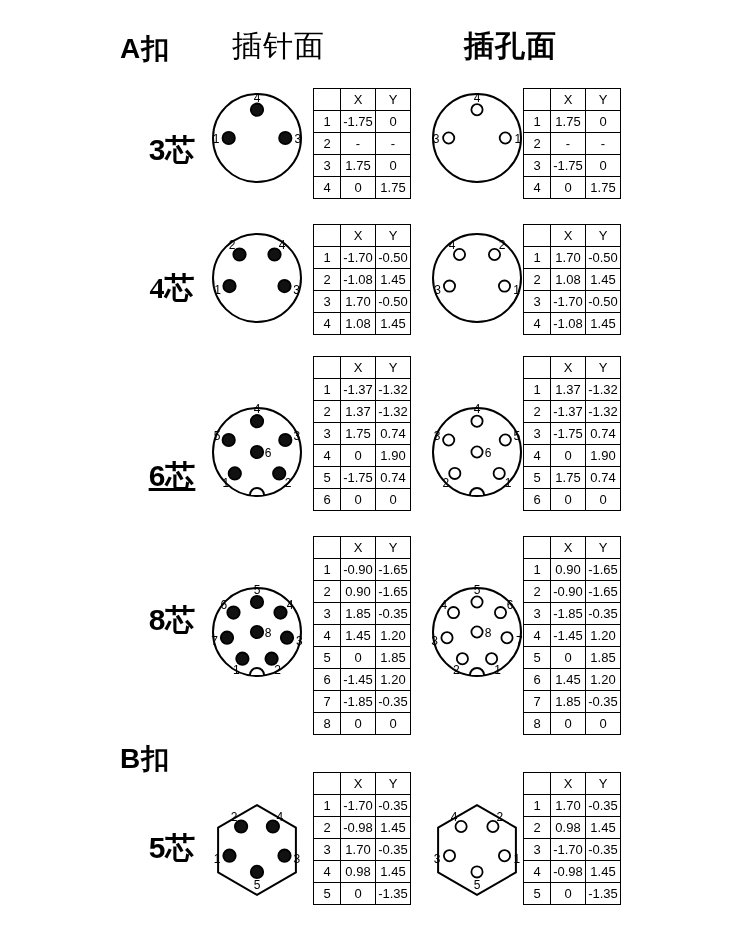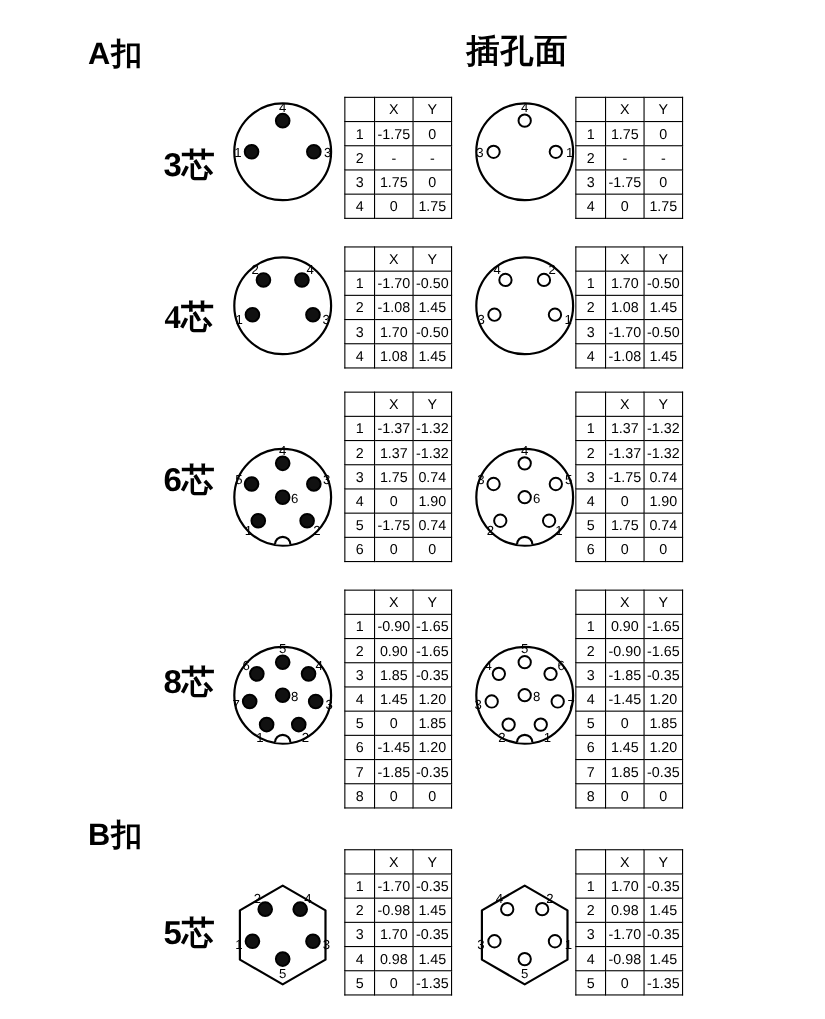--- a/index.html
+++ b/index.html
@@ -7,21 +7,21 @@
     width:750px;height:926px;
     background:#ffffff;
     font-family:"Liberation Sans","DejaVu Sans",sans-serif;
     color:#000;
     position:relative;
     overflow:hidden;
   }
   .page{position:relative;width:750px;height:926px;}
 
   
-  .hdr{position:absolute;font-size:28px;font-weight:bold;letter-spacing:1px;white-space:nowrap;}
+  .hdr{position:absolute;font-size:28px;font-weight:bold;letter-spacing:1px;white-space:nowrap;margin-left:40px;}
   #hdr-a{left:80px;top:30px;}
   #hdr-pin{left:192px;top:26px;font-weight:normal;font-size:30px;}
   #hdr-sock{left:424px;top:26px;font-weight:bold;font-size:30px;}
   #hdr-b{left:80px;top:740px;}
 
   
   .row{position:absolute;left:0;width:750px;}
   .row-label{
     position:absolute;left:132px;
     font-size:30px;font-weight:bold;white-space:nowrap;
@@ -57,20 +57,21 @@
   table.coord th.idx{width:26px;}
 
   svg{display:block;}
 </style>
 </head>
 <body>
 
 <div class="page">
 
   <div class="hdr" id="hdr-a">A扣</div>
+  <div class="hdr" id="hdr-pin">插针面</div>
   <div class="hdr" id="hdr-sock">插孔面</div>
   <div class="hdr" id="hdr-b">B扣</div>
 
   <div id="rows-host">
       <div class="row" style="top: 0px;">
         <div class="row-label" style="top: 130px;">3芯</div>
         <div class="conn-wrap left" style="top: 88px;">
           <svg width="100" height="100" viewBox="0 0 100 100">
             <circle cx="50" cy="50" r="44" fill="#fff" stroke="#000" stroke-width="2"></circle>
             <circle cx="21.7" cy="50.0" r="6.2" fill="#111" stroke="#000" stroke-width="1.8"></circle>
@@ -248,21 +249,21 @@
               <tr>
                 <td class="idx">4</td>
                 <td>-1.08</td>
                 <td>1.45</td>
               </tr>
             </tbody>
           </table>
         </div>
       </div>
       <div class="row" style="top: 0px;">
-        <div class="row-label" style="top: 416px;">6芯</div>
+        <div class="row-label" style="top: 456px; text-decoration: underline;">6芯</div>
         <div class="conn-wrap left" style="top: 402px;">
           <svg width="100" height="100" viewBox="0 0 100 100">
             <circle cx="50" cy="50" r="44" fill="#fff" stroke="#000" stroke-width="2"></circle>
             <path d="M 43 93 a 7 7 0 0 1 14 0" fill="#fff" stroke="#000" stroke-width="2"></path>
             <circle cx="27.8" cy="71.4" r="6.2" fill="#111" stroke="#000" stroke-width="1.8"></circle>
             <text x="18.8" y="84.6" font-size="12" font-family="&quot;Liberation Sans&quot;,sans-serif" text-anchor="middle" fill="#000">1</text>
             <circle cx="72.2" cy="71.4" r="6.2" fill="#111" stroke="#000" stroke-width="1.8"></circle>
             <text x="81.2" y="84.6" font-size="12" font-family="&quot;Liberation Sans&quot;,sans-serif" text-anchor="middle" fill="#000">2</text>
             <circle cx="78.3" cy="38.0" r="6.2" fill="#111" stroke="#000" stroke-width="1.8"></circle>
             <text x="89.9" y="37.6" font-size="12" font-family="&quot;Liberation Sans&quot;,sans-serif" text-anchor="middle" fill="#000">3</text>

